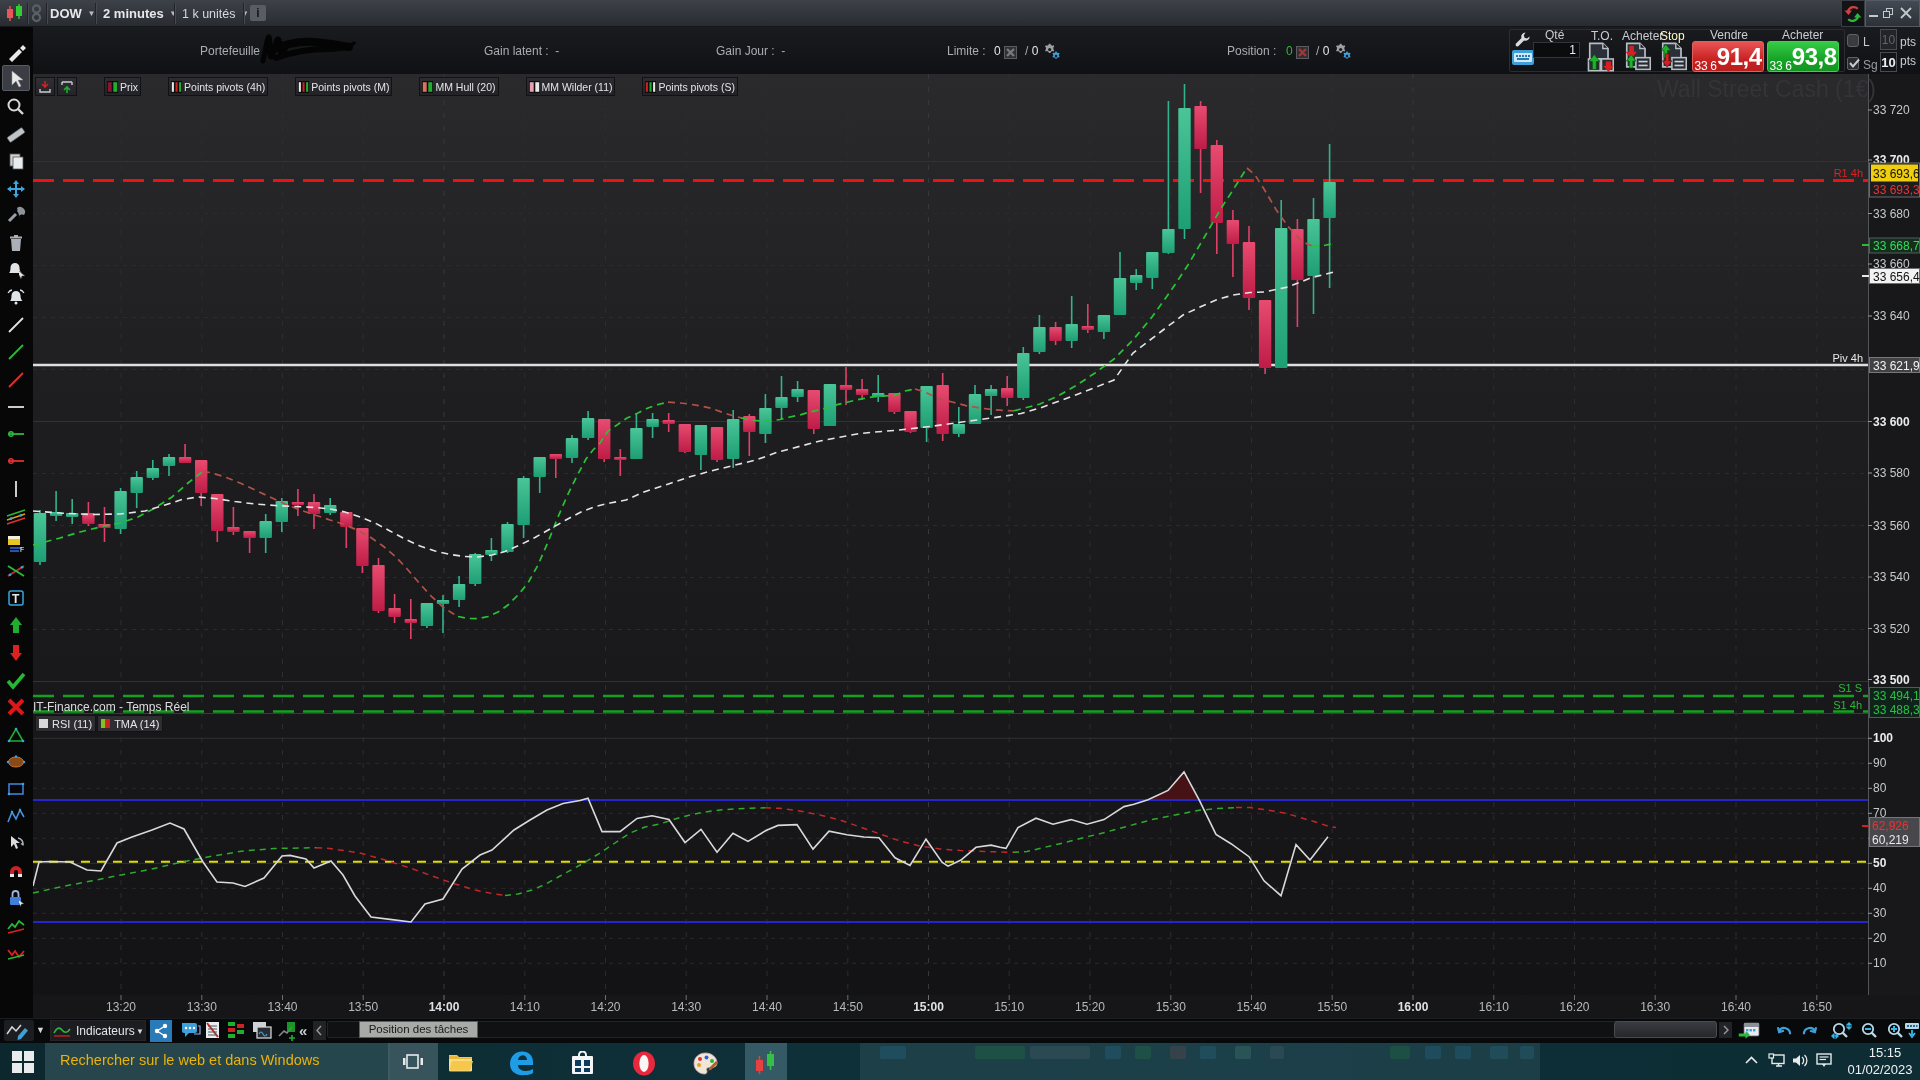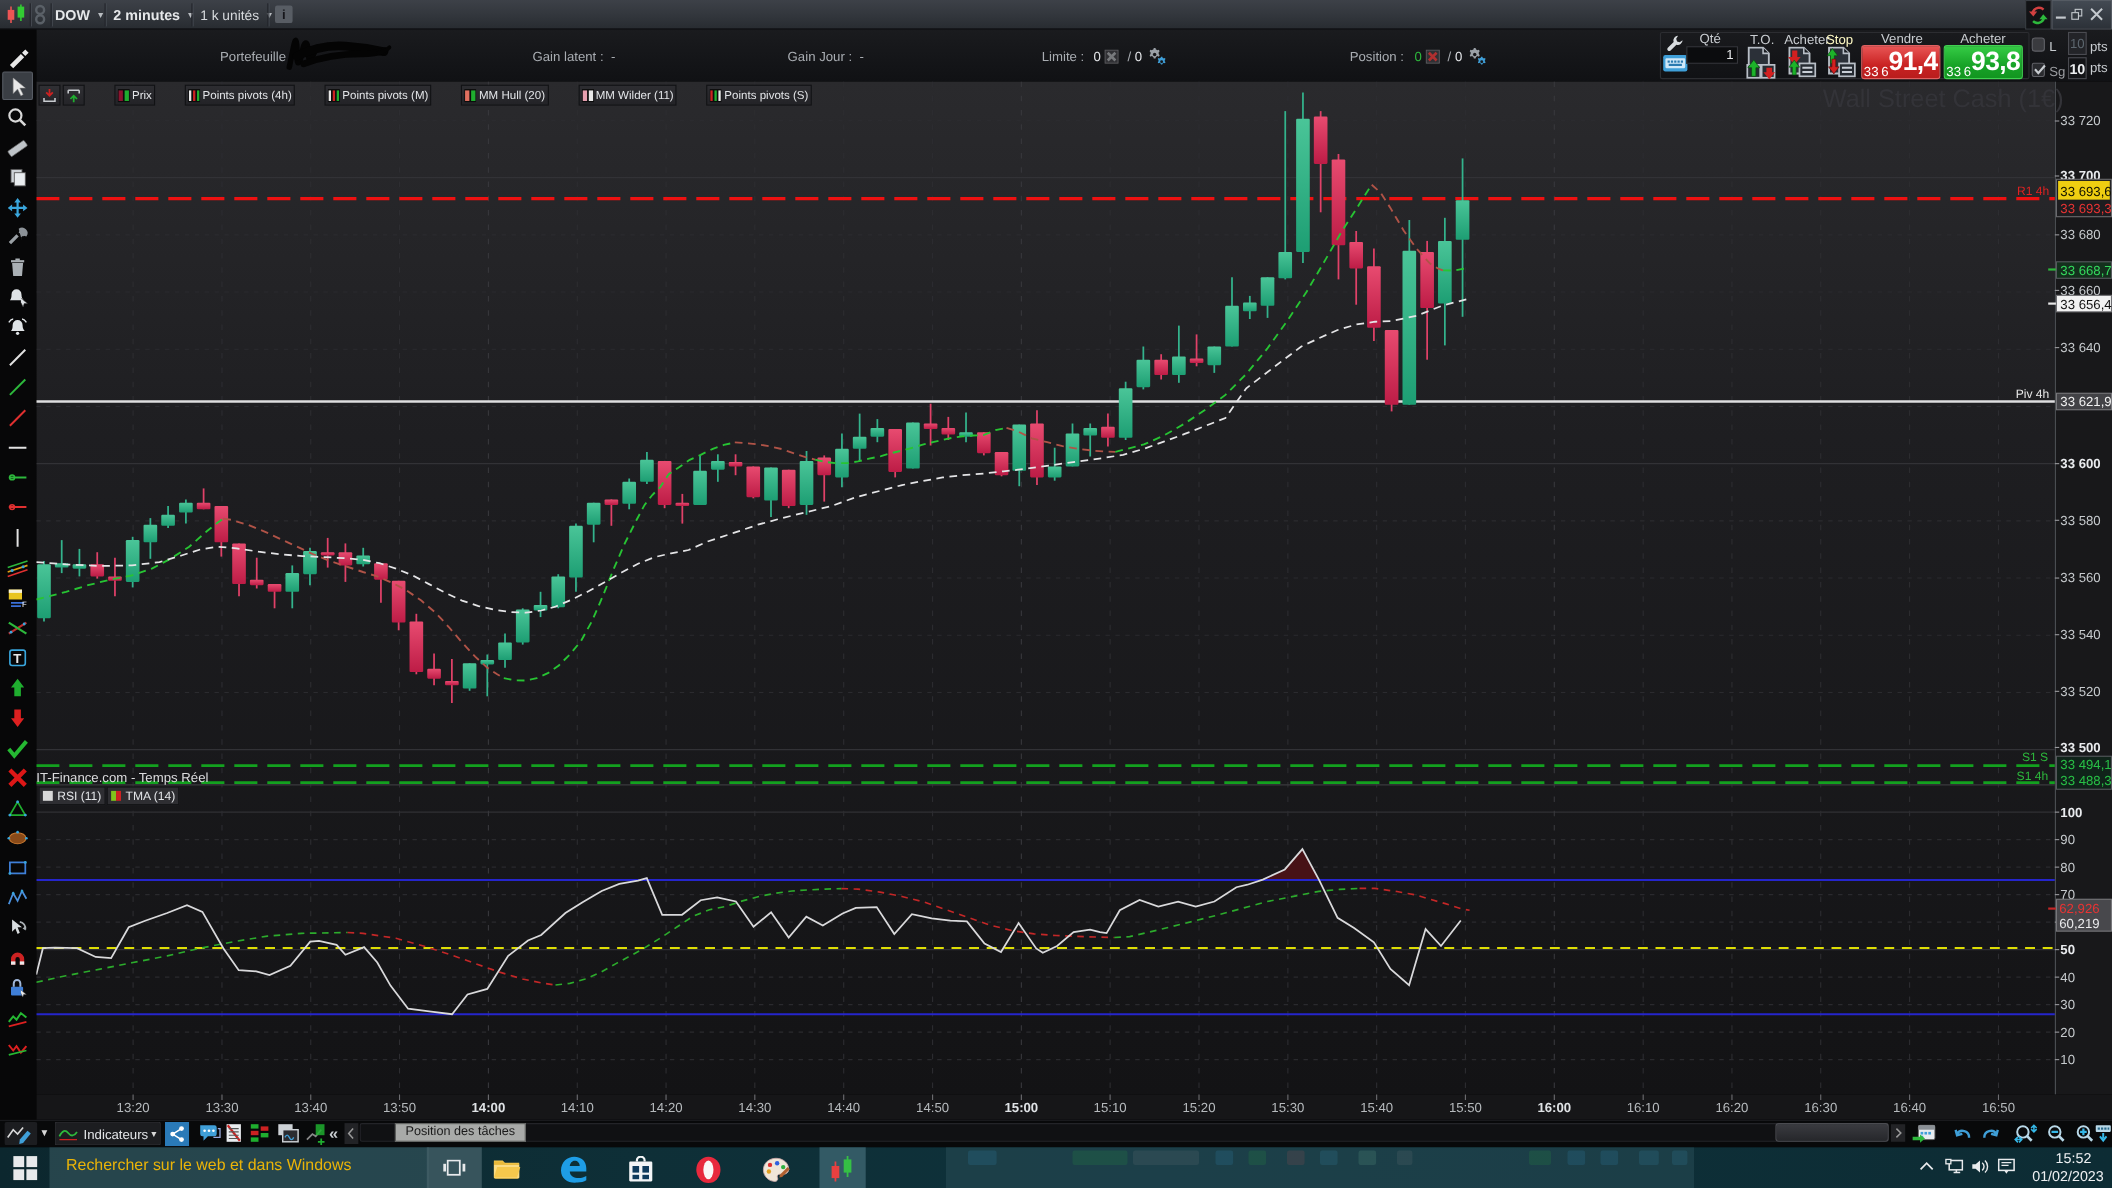--- a/index.html
+++ b/index.html
@@ -954,14 +954,14 @@
       <path d="M11 4 a4.5 4.5 0 0 1 0 7 M13.5 2 a7.5 7.5 0 0 1 0 11" stroke="#e8eaec" stroke-width="1.3" fill="none"></path>
     </svg>
 <svg class="abs" style="left:1816px;top:1053px" width="16" height="15" viewBox="0 0 16 15">
       <rect x="1" y="1" width="14" height="10" fill="none" stroke="#e8eaec" stroke-width="1.4"></rect>
       <path d="M6 11 l2 3 2-3" fill="#e8eaec"></path>
       <g stroke="#e8eaec" stroke-width="1.2">
         <line x1="3.5" y1="4" x2="12.5" y2="4"></line>
         <line x1="3.5" y1="6.5" x2="10" y2="6.5"></line>
       </g>
     </svg>
-<div class="abs" style="left:1862px;top:1045px;width:46px;height:15px;color:#eef0f2;font-size:13px;text-align:center;">15:52</div>
+<div class="abs" style="left:1862px;top:1045px;width:46px;height:15px;color:#eef0f2;font-size:13px;text-align:center;">15:15</div>
 <div class="abs" style="left:1845px;top:1062px;width:70px;height:15px;color:#eef0f2;font-size:13px;text-align:center;">01/02/2023</div>
 </div>
 </body></html>

